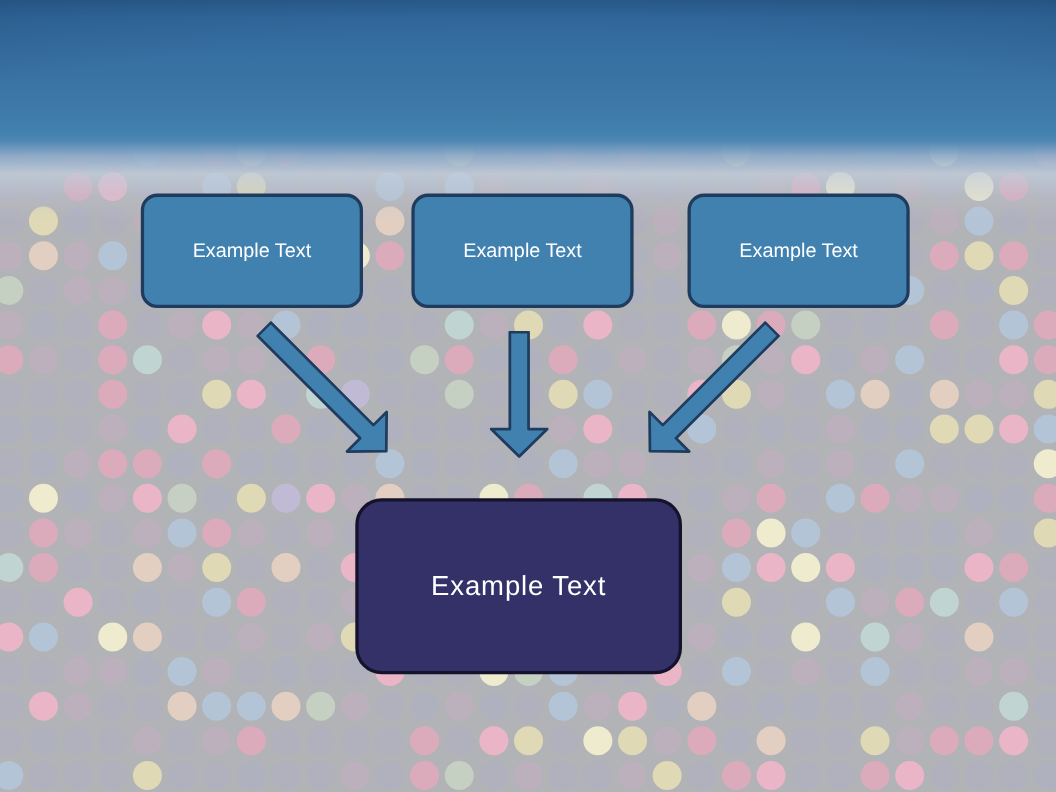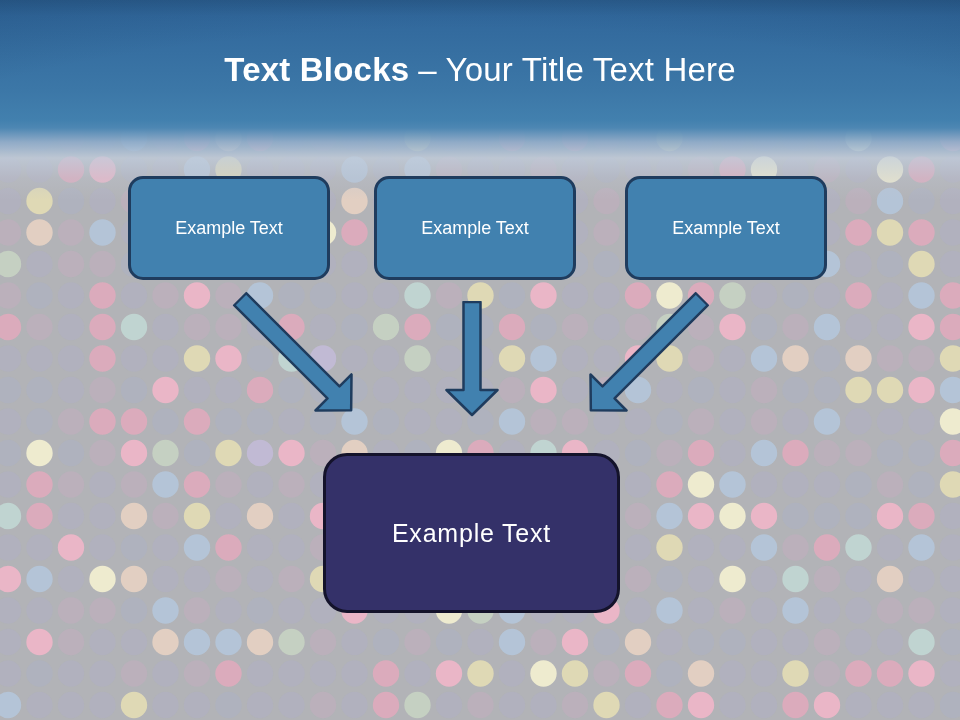--- a/index.html
+++ b/index.html
@@ -780,23 +780,20 @@
       <circle cx="795.5" cy="705" r="13.2" fill="rgba(236,168,190,0.70)"></circle>
       <circle cx="827" cy="705" r="13.2" fill="rgba(248,182,202,0.80)"></circle>
       <circle cx="858.5" cy="705" r="13.2" fill="rgba(176,176,198,0.50)"></circle>
       <circle cx="890" cy="705" r="13.2" fill="rgba(176,176,198,0.50)"></circle>
       <circle cx="921.5" cy="705" r="13.2" fill="rgba(176,176,198,0.50)"></circle>
       <circle cx="953" cy="705" r="13.2" fill="rgba(170,178,200,0.45)"></circle>
     </svg>
 
   <div class="header-overlay"></div>
 
-  <div class="title">
-    <span class="bold">Text Blocks</span><span class="rest">– Your Title Text Here</span>
-  </div>
 
   <div class="src-box" id="src-box-1">
     <span>Example Text</span>
   </div>
   <div class="src-box" id="src-box-2">
     <span>Example Text</span>
   </div>
   <div class="src-box" id="src-box-3">
     <span>Example Text</span>
   </div>

